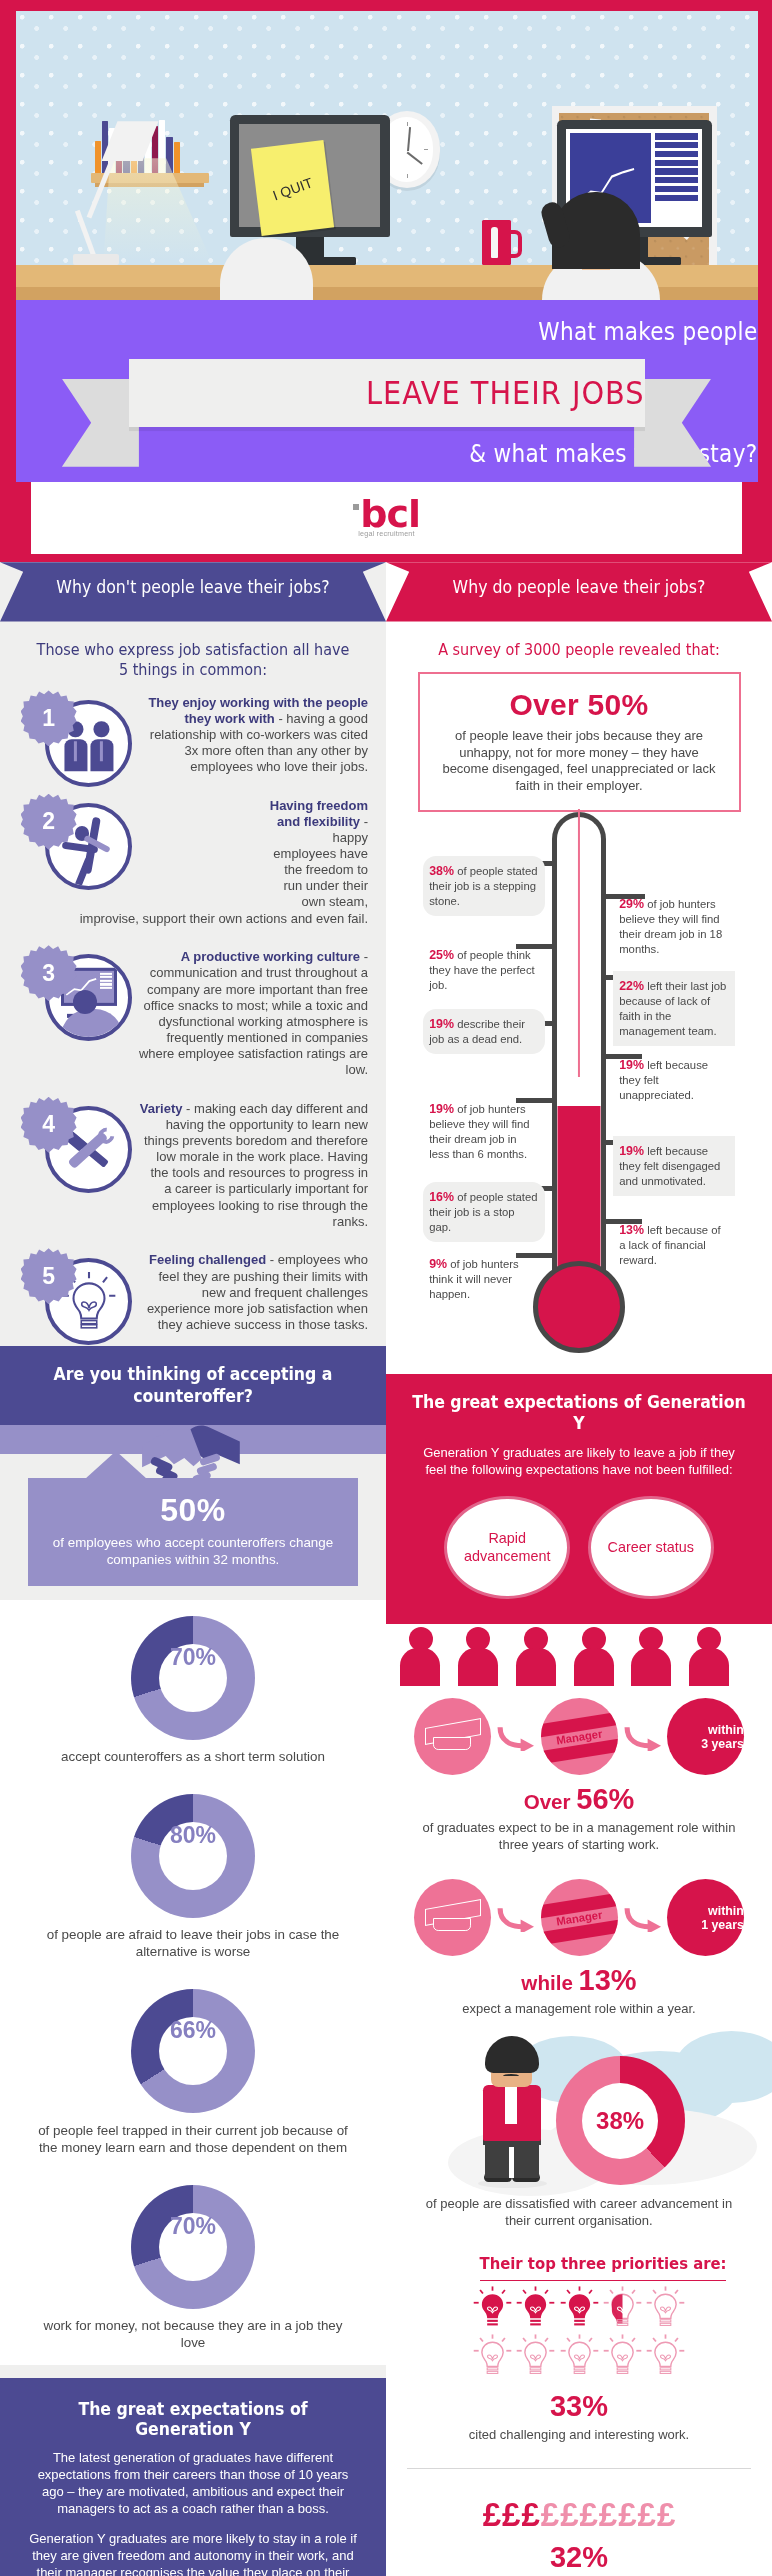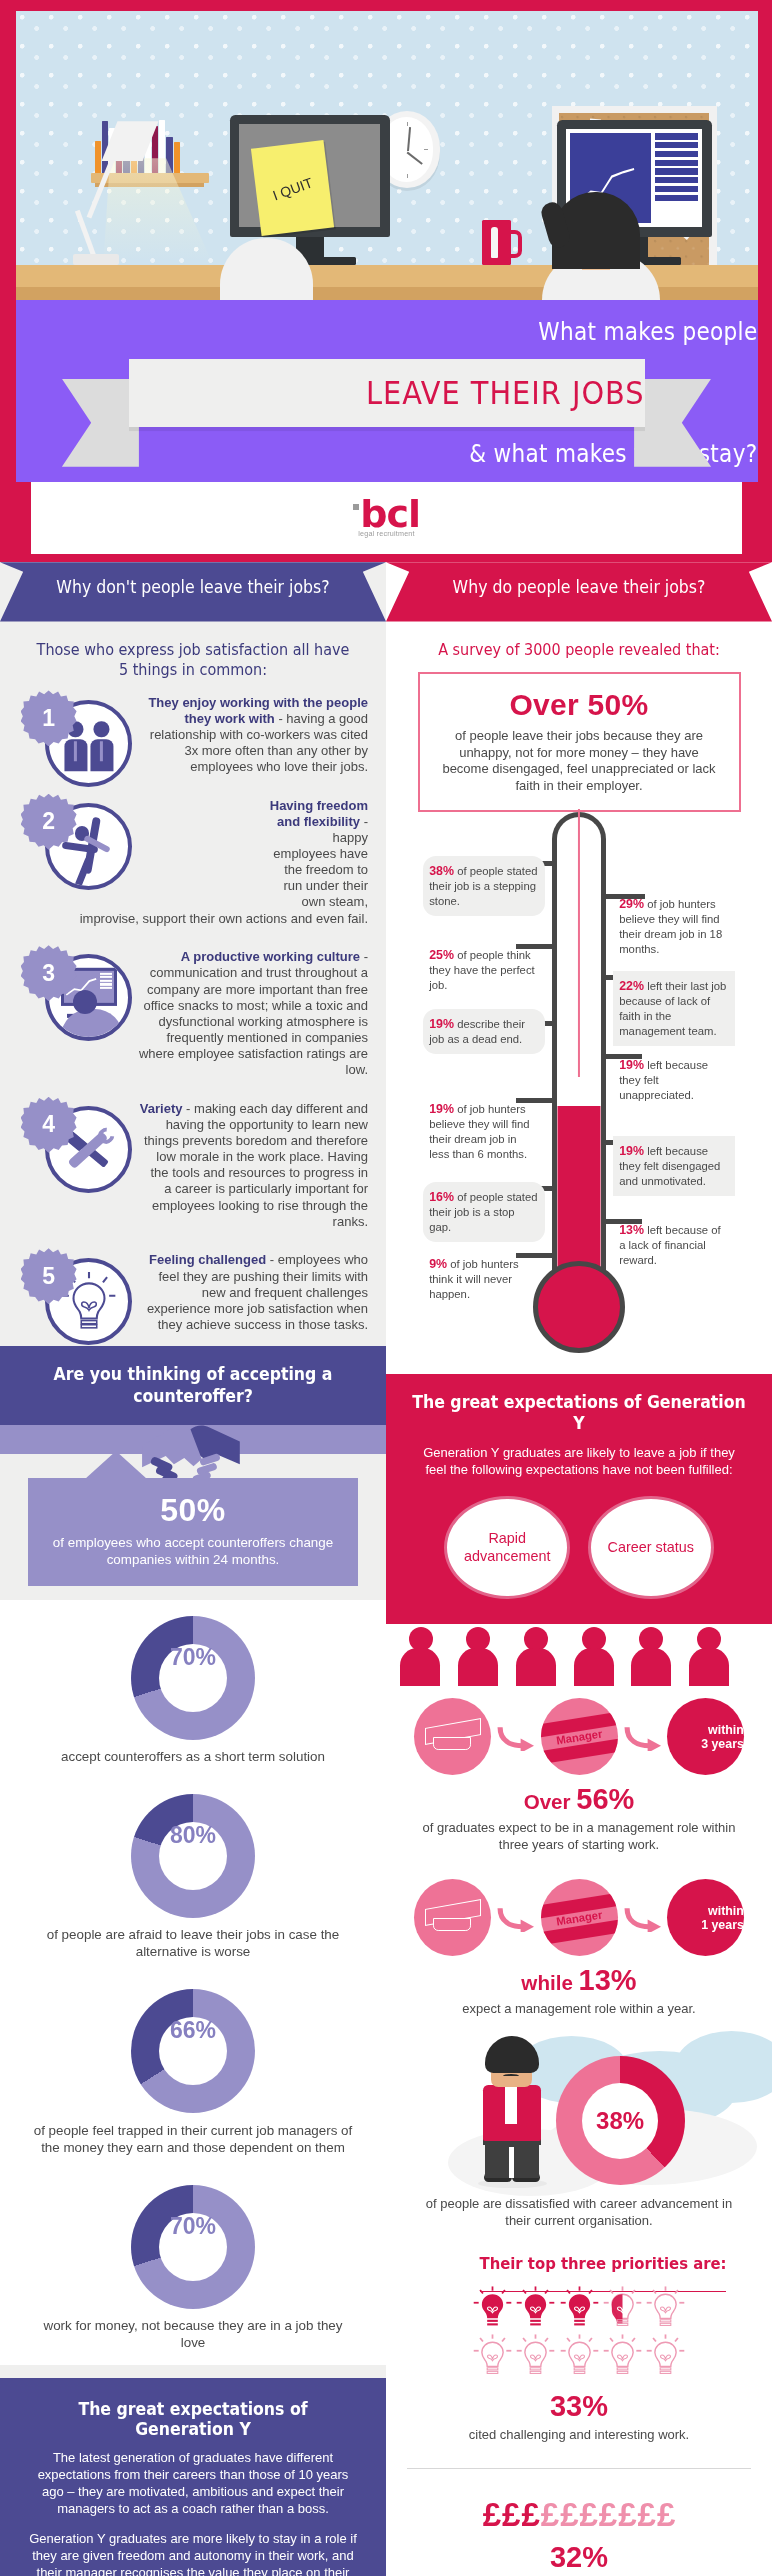--- a/index.html
+++ b/index.html
@@ -262,21 +262,21 @@
   .guy .gap { position:absolute; left:36px; top:111px; width:4.1px; height:31px; background:#fff; }
   .guy .shoe { position:absolute; top:137px; width:28px; height:9.3px; background:#2b2b2b; border-radius:4.6px; }
   .guy .shadow { position:absolute; left:4.1px; top:143px; width:69px; height:9.3px; background:#e9e9e9; border-radius:50%; }
 
   .donut-red { width:129px; height:129px; border-radius:50%; position:relative; }
   .donut-red .hole { position:absolute; left:50%; top:50%; transform:translate(-50%,-50%); width:76px; height:76px; border-radius:50%; background:#fff; display:flex; align-items:center; justify-content:center;}
   .donut-red .hole span { font-size:24px; font-weight:700; color:#d6144b; }
 
   .priorities-head { text-align:center; color:#d6144b; font-size:16.5px; font-weight:700; padding: 13.4px 0 3.1px 0; background:#fff;
     font-family:"DejaVu Sans Condensed","Liberation Sans", sans-serif;}
-  .priorities-head span { border-bottom:1.5px solid #d6144b; padding-bottom:18px;margin-left:48px; }
+  .priorities-head span { border-bottom:1.5px solid #d6144b; padding-bottom:7px;margin-left:48px; }
   .bulbs { padding: 9.3px 26px 0 26px; background:#fff; }
   .bulb-row { display:flex; justify-content:center; gap:4.1px; margin-bottom:4.1px; }
   .pounds { display:flex; justify-content:center; gap:1px; font-size:33px; font-weight:700; padding-top:6.2px; }
   .rule { height:1px; background:#d7d7d7; margin: 11.3px 20.6px; }
 </style>
 </head>
 <body>
 
 <div class="page">
 
@@ -528,21 +528,21 @@
             <g fill="#9690c8">
               <rect x="118" y="66" width="40" height="14" rx="7" transform="rotate(-18 138 73)"></rect>
               <rect x="112" y="84" width="40" height="14" rx="7" transform="rotate(-18 132 91)"></rect>
               <rect x="104" y="100" width="36" height="14" rx="7" transform="rotate(-18 122 107)"></rect>
             </g>
           </svg>
         </div>
 
         <div class="cal-card">
           <div class="big">50%</div>
-          <div class="sm">of employees who accept counteroffers change companies within 24 months.</div>
+          <div class="sm">of employees who accept counteroffers change companies within 32 months.</div>
         </div>
       </div>
 
       <div class="donut-block">
         <div class="donut" style="background:conic-gradient(#9690c8 0 70%, #4c4a92 70% 100%);">
           <div class="hole">
               <span>70%</span>
             </div>
         </div>
         <div class="donut-cap">accept counteroffers as a short term solution</div>
@@ -556,21 +556,21 @@
         </div>
         <div class="donut-cap">of people are afraid to leave their jobs in case the alternative is worse</div>
       </div>
 
       <div class="donut-block">
         <div class="donut" style="background:conic-gradient(#9690c8 0 66%, #4c4a92 66% 100%);">
           <div class="hole">
               <span>66%</span>
             </div>
         </div>
-        <div class="donut-cap">of people feel trapped in their current job managers of the money they earn and those dependent on them</div>
+        <div class="donut-cap">of people feel trapped in their current job because of the money learn earn and those dependent on them</div>
       </div>
 
       <div class="donut-block">
         <div class="donut" style="background:conic-gradient(#9690c8 0 70%, #4c4a92 70% 100%);">
           <div class="hole">
               <span>70%</span>
             </div>
         </div>
         <div class="donut-cap">work for money, not because they are in a job they love</div>
       </div>

